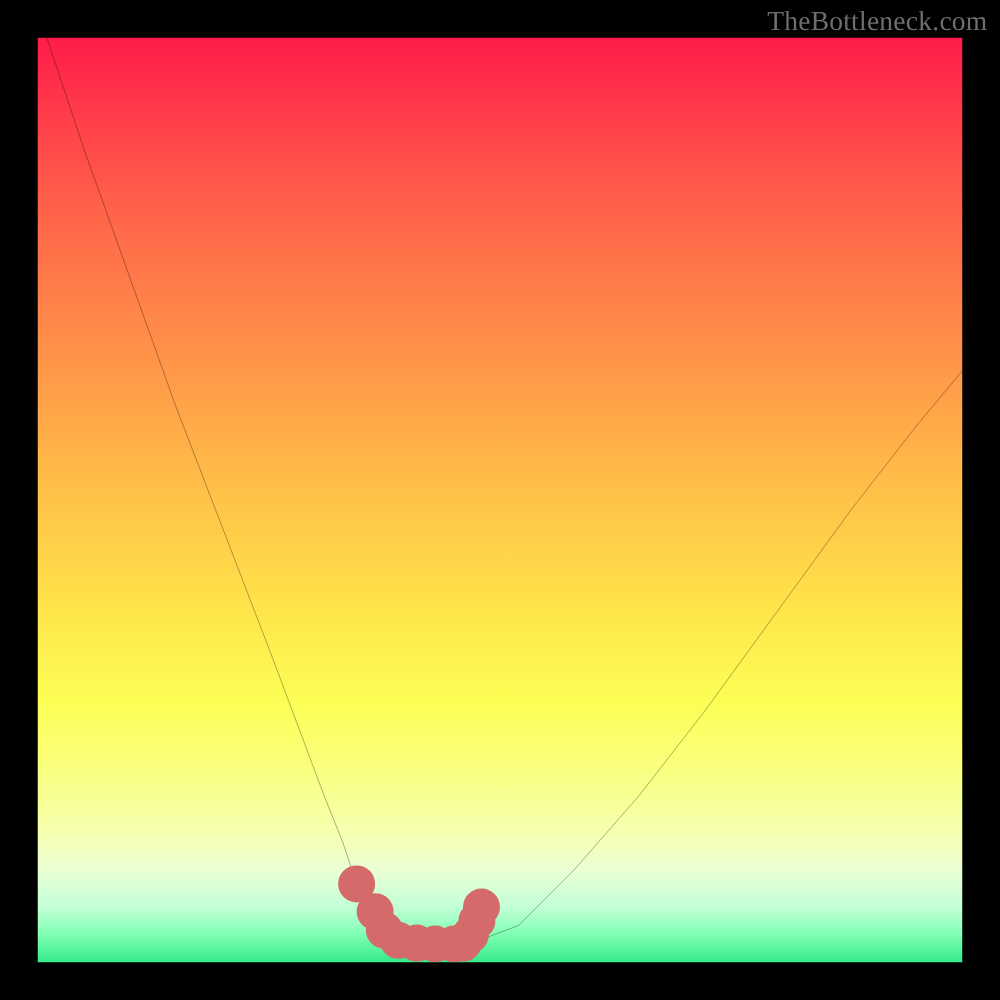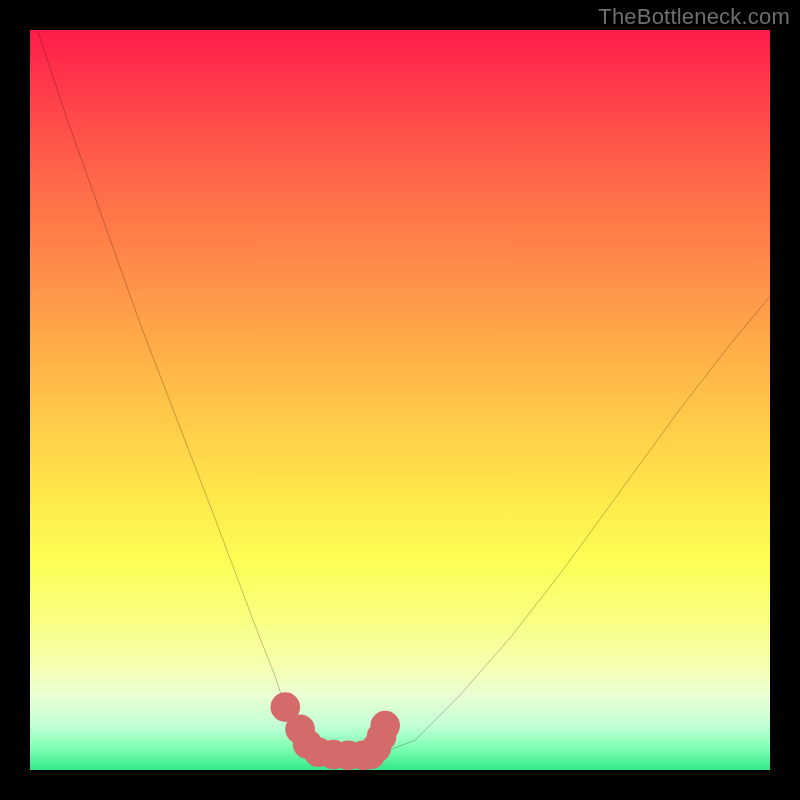--- a/index.html
+++ b/index.html
@@ -52,20 +52,21 @@
     inset: 0;
   }
   .watermark {
     position: absolute;
     top: 4px;
     right: 10px;
     color: #6e6e6e;
     font-size: 22px;
     letter-spacing: 0.2px;
     user-select: none;
+    font-family: Liberation Serif, serif;
   }
 </style>
 </head>
 <body>
 
 <div class="frame">
 
   <div class="watermark">TheBottleneck.com</div>
 
   <div class="plot">

